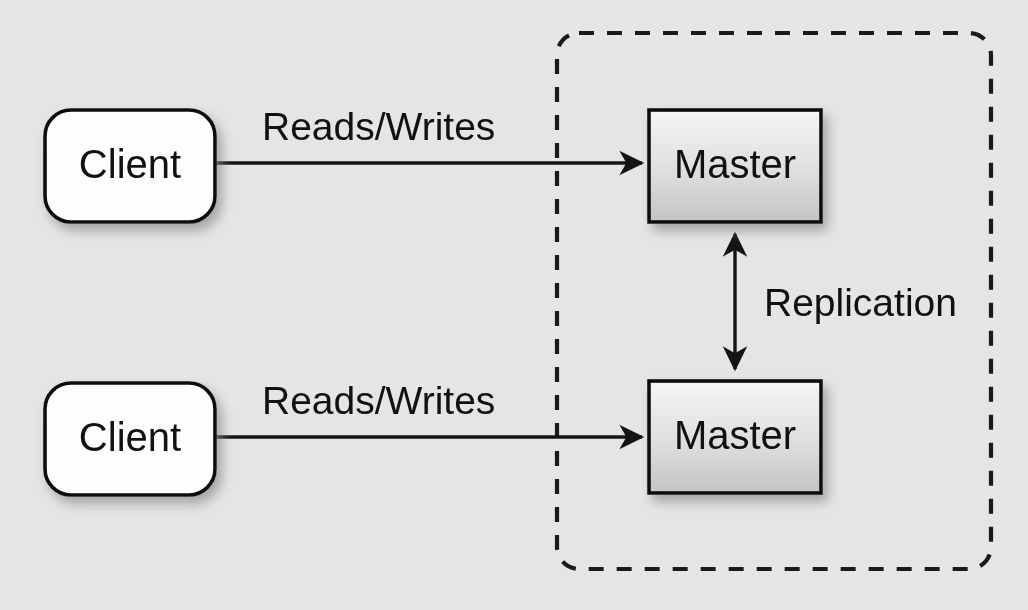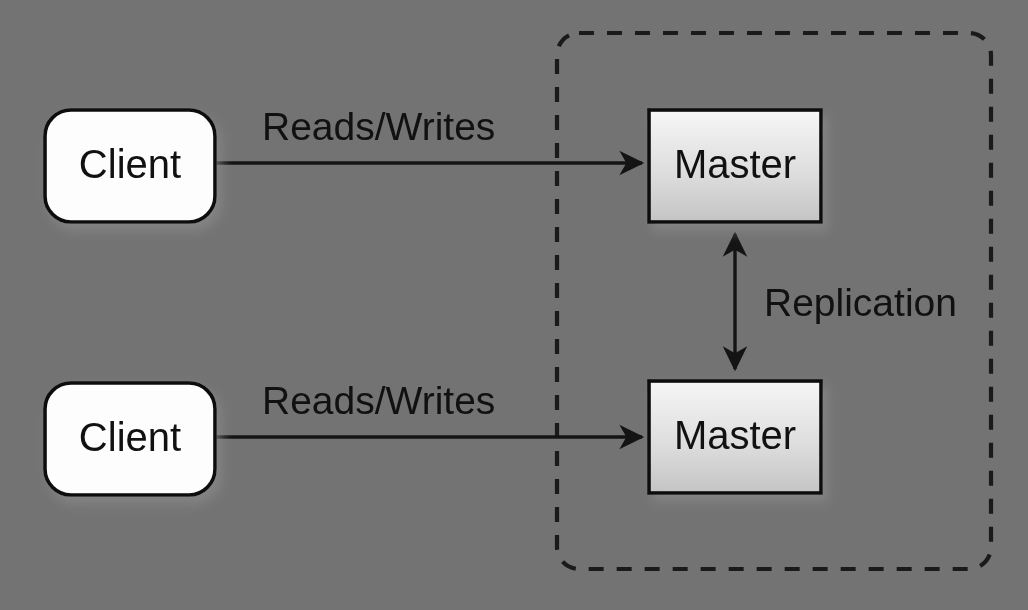--- a/index.html
+++ b/index.html
@@ -8,21 +8,21 @@
     padding: 0;
     background: #ffffff;
   }
   body {
     font-family: "Liberation Sans", sans-serif;
   }
   #diagram-canvas {
     position: relative;
     width: 1028px;
     height: 610px;
-    background: #737373;
+    background: #e5e5e5;
     overflow: hidden;
   }
   #diagram-svg {
     position: absolute;
     top: 0;
     left: 0;
     width: 1028px;
     height: 610px;
   }
   .node-label {

